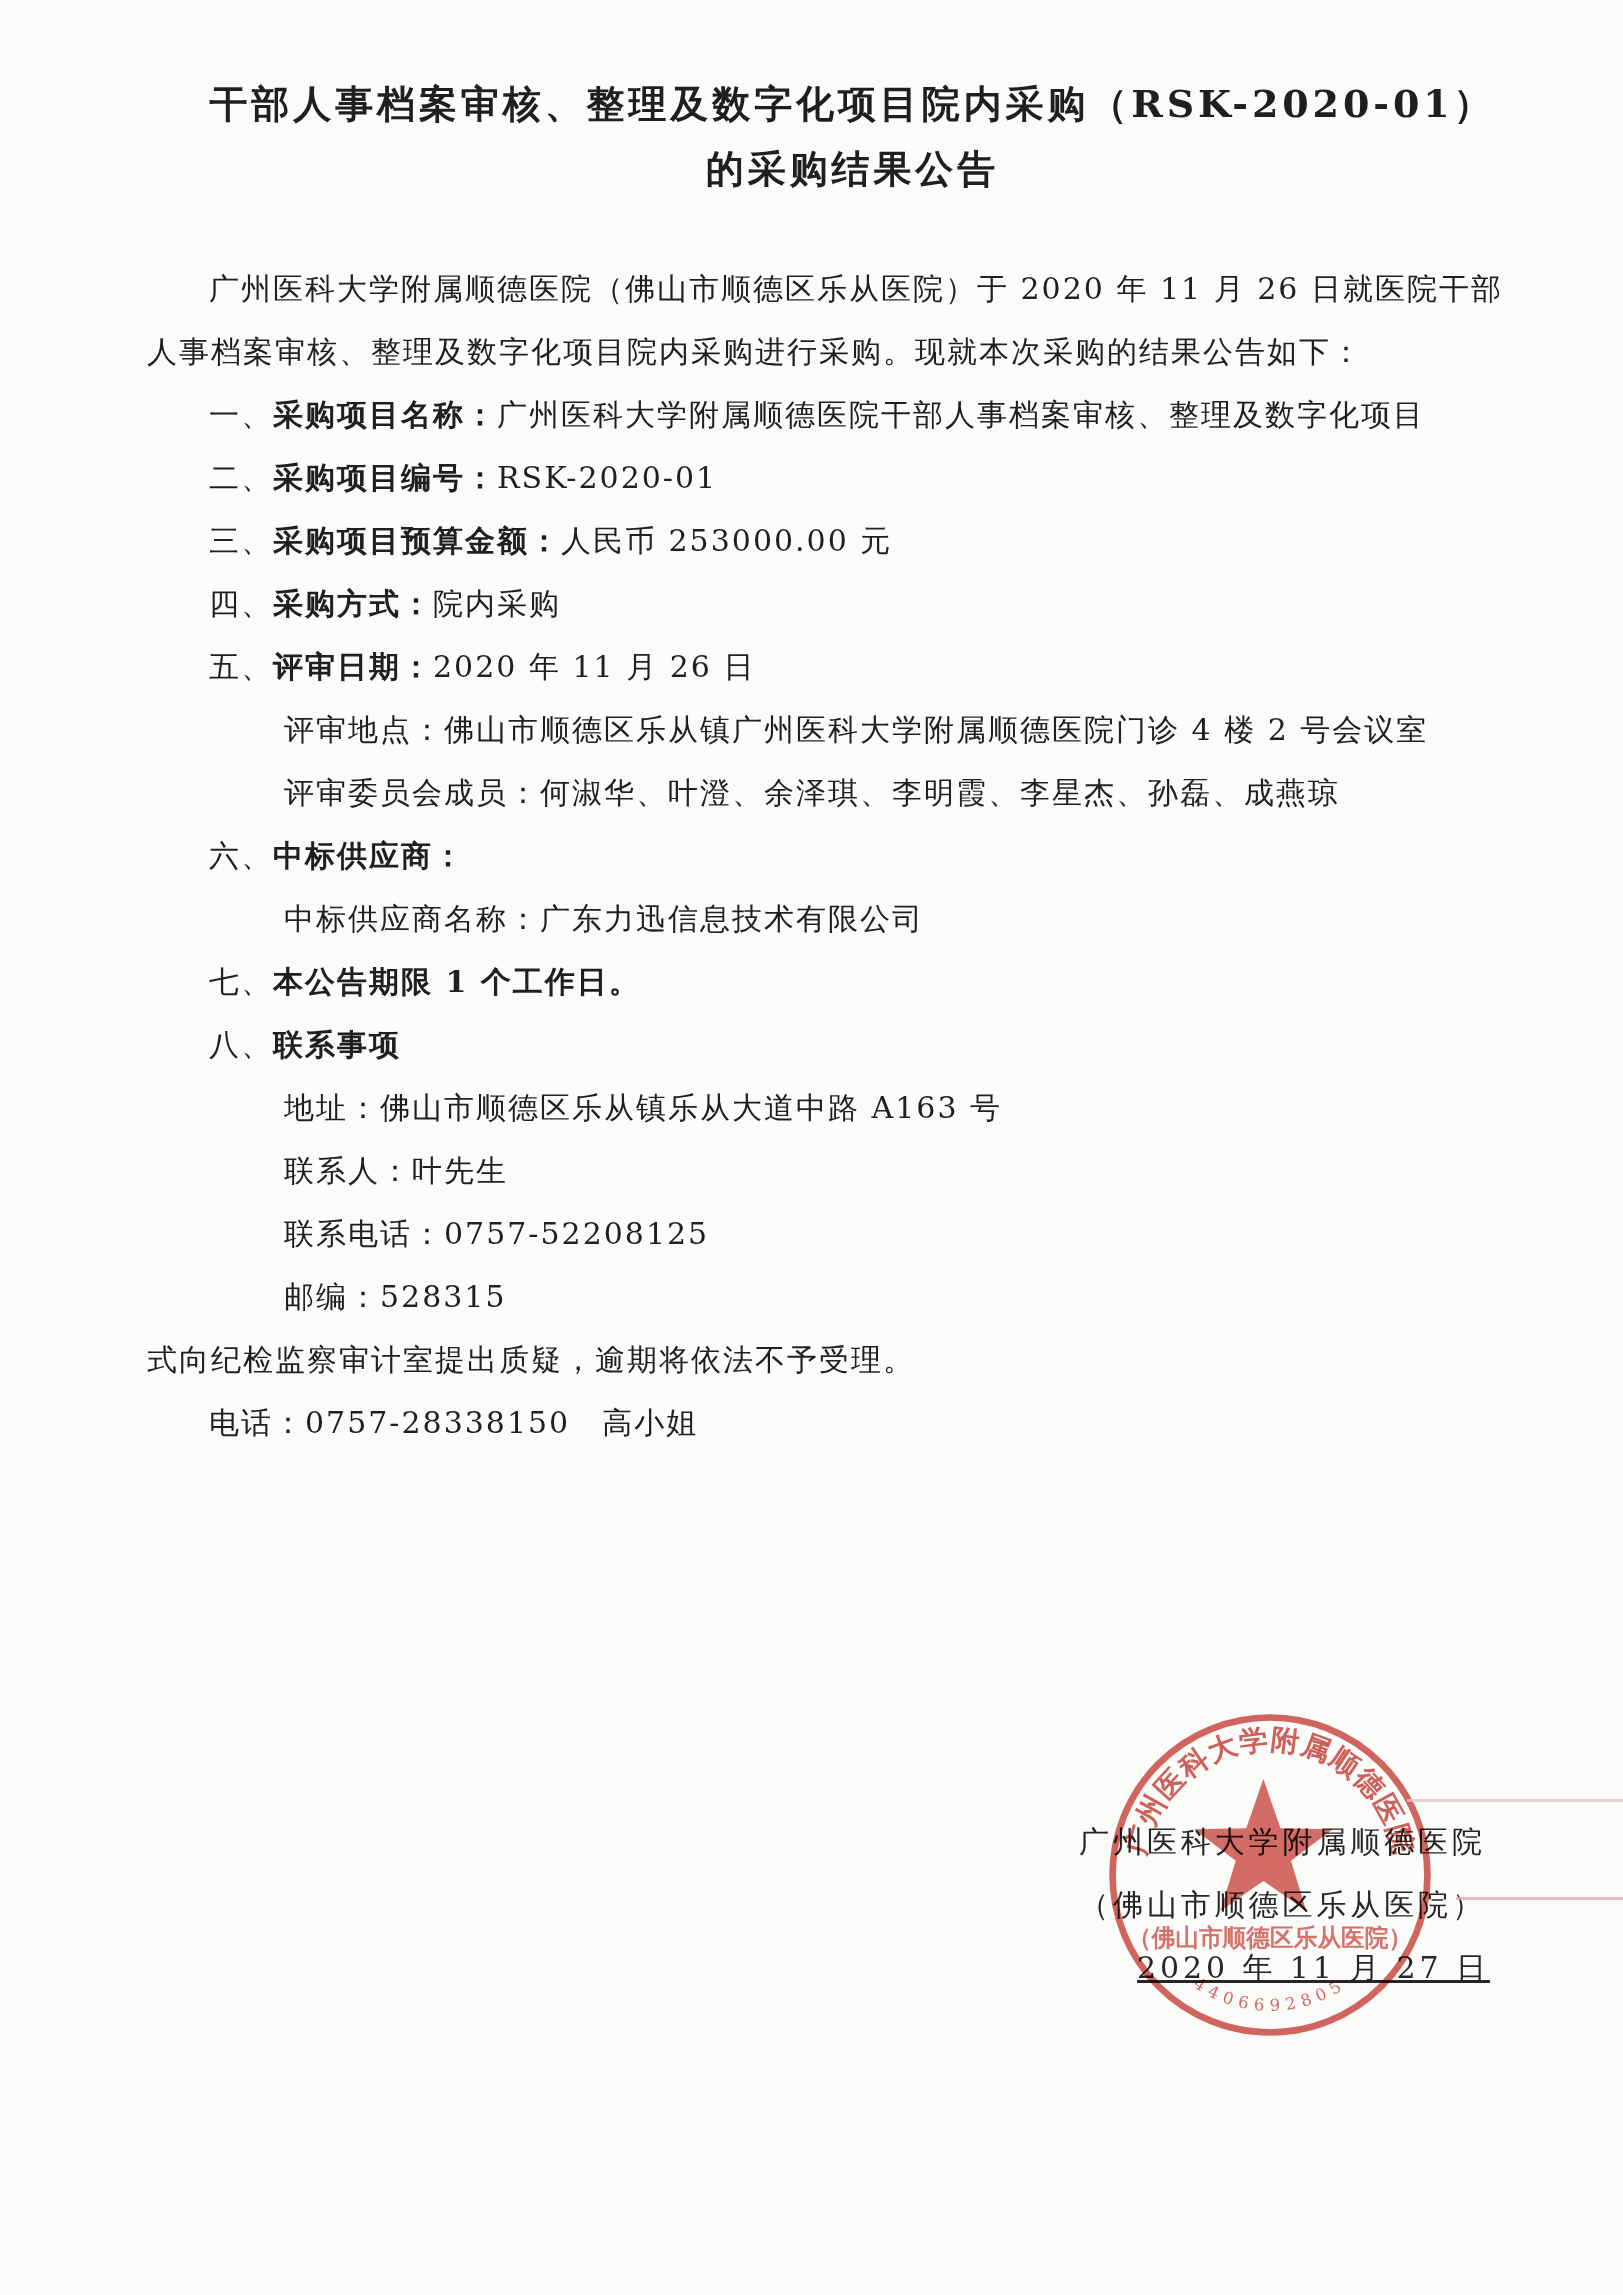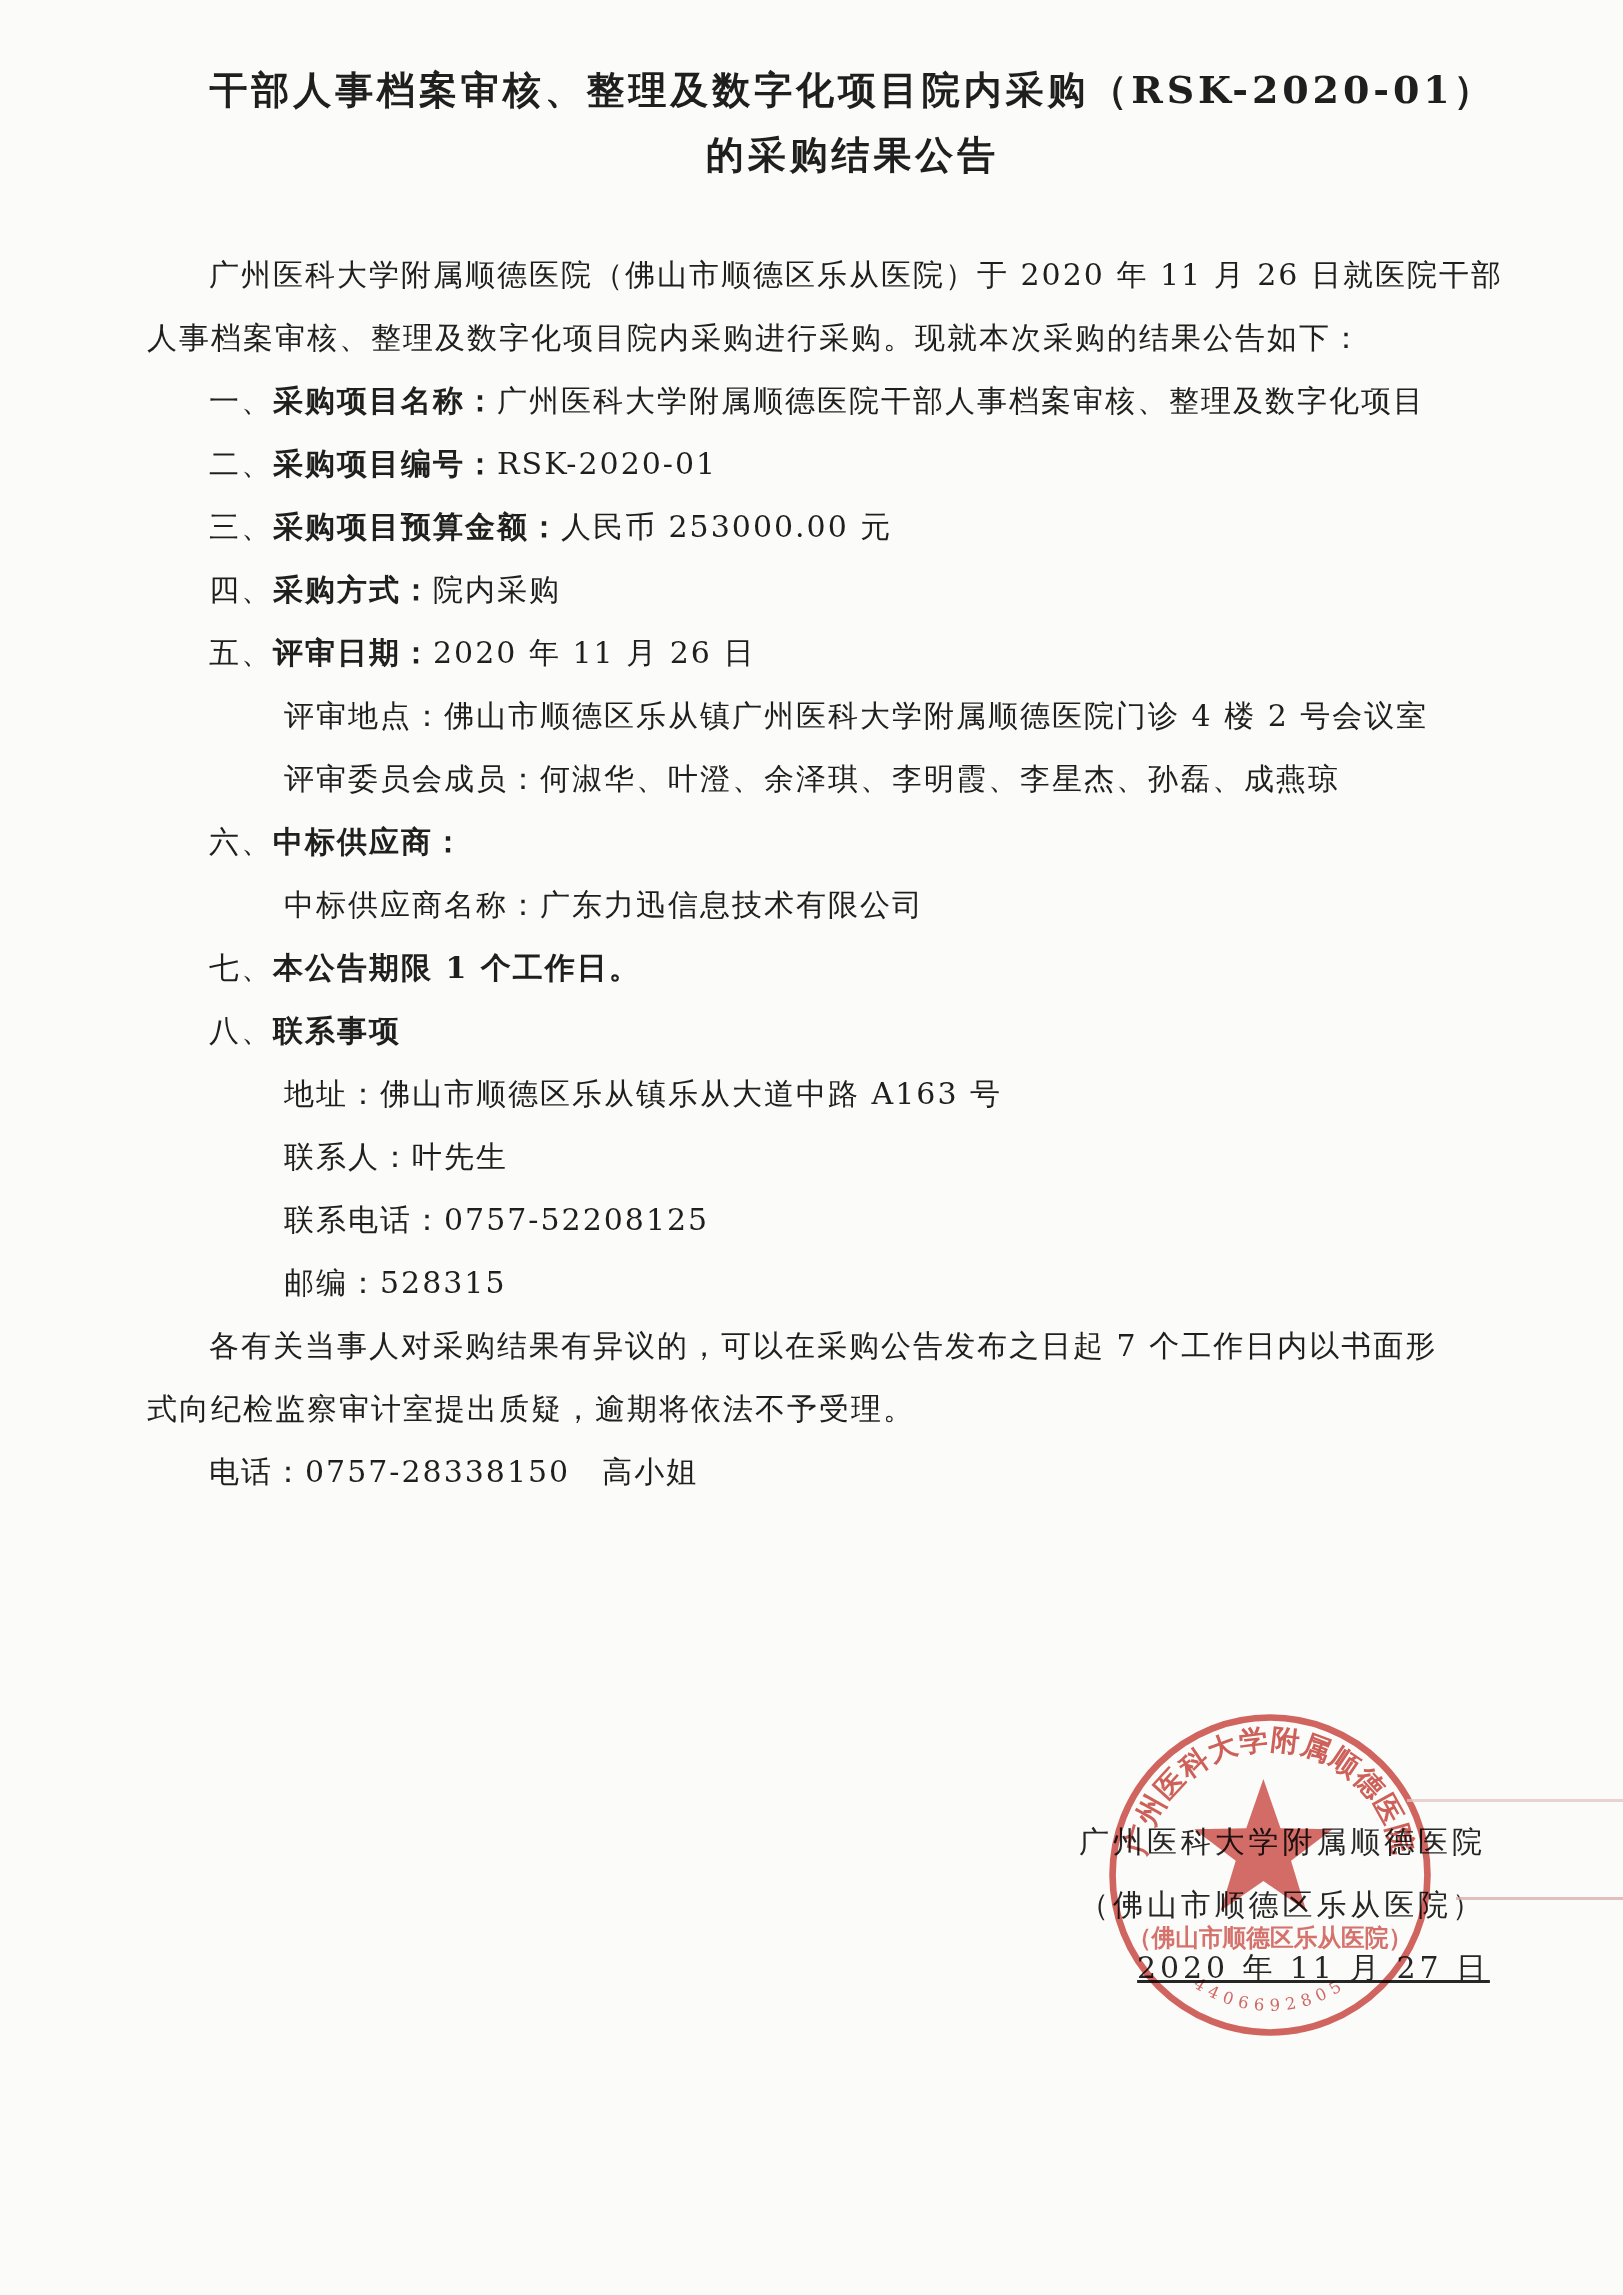--- a/index.html
+++ b/index.html
@@ -6,21 +6,21 @@
   .page{
     position:relative;
     width:1623px;height:2295px;
     background:#fbfbf9;
     font-family:"DejaVu Serif","Liberation Serif",serif;
     color:#1f1f1f;
     overflow:hidden;
   }
   .content{
     position:absolute;
-    left:147px;top:57px;
+    left:147px;top:71px;
     width:1411px;
     font-size:30px;
     letter-spacing:2px;
     line-height:63px;
   }
   .title-line{
     text-align:center;
     font-weight:700;
     font-size:38px;
     letter-spacing:3.9px;
@@ -108,21 +108,20 @@
 
     <div class="line item">
       <span>八、</span><span class="label-bold">联系事项</span><span></span>
     </div>
 
     <div class="line sub">地址：佛山市顺德区乐从镇乐从大道中路 A163 号</div>
     <div class="line sub">联系人：叶先生</div>
     <div class="line sub">联系电话：0757-52208125</div>
     <div class="line sub">邮编：528315</div>
 
-    <div class="line indent-1">各有关当事人对采购结果有异议的，可以在采购公告发布之日起 7 个工作日内以书面形</div>
     <div class="line">式向纪检监察审计室提出质疑，逾期将依法不予受理。</div>
 
     <div class="line indent-1">电话：0757-28338150　高小姐</div>
 
   </div>
 
   <div class="sig-block">
     <div class="line">广州医科大学附属顺德医院</div>
     <div class="line">（佛山市顺德区乐从医院）</div>
     <div class="line sig-date">2020 年 11 月 27 日</div>

